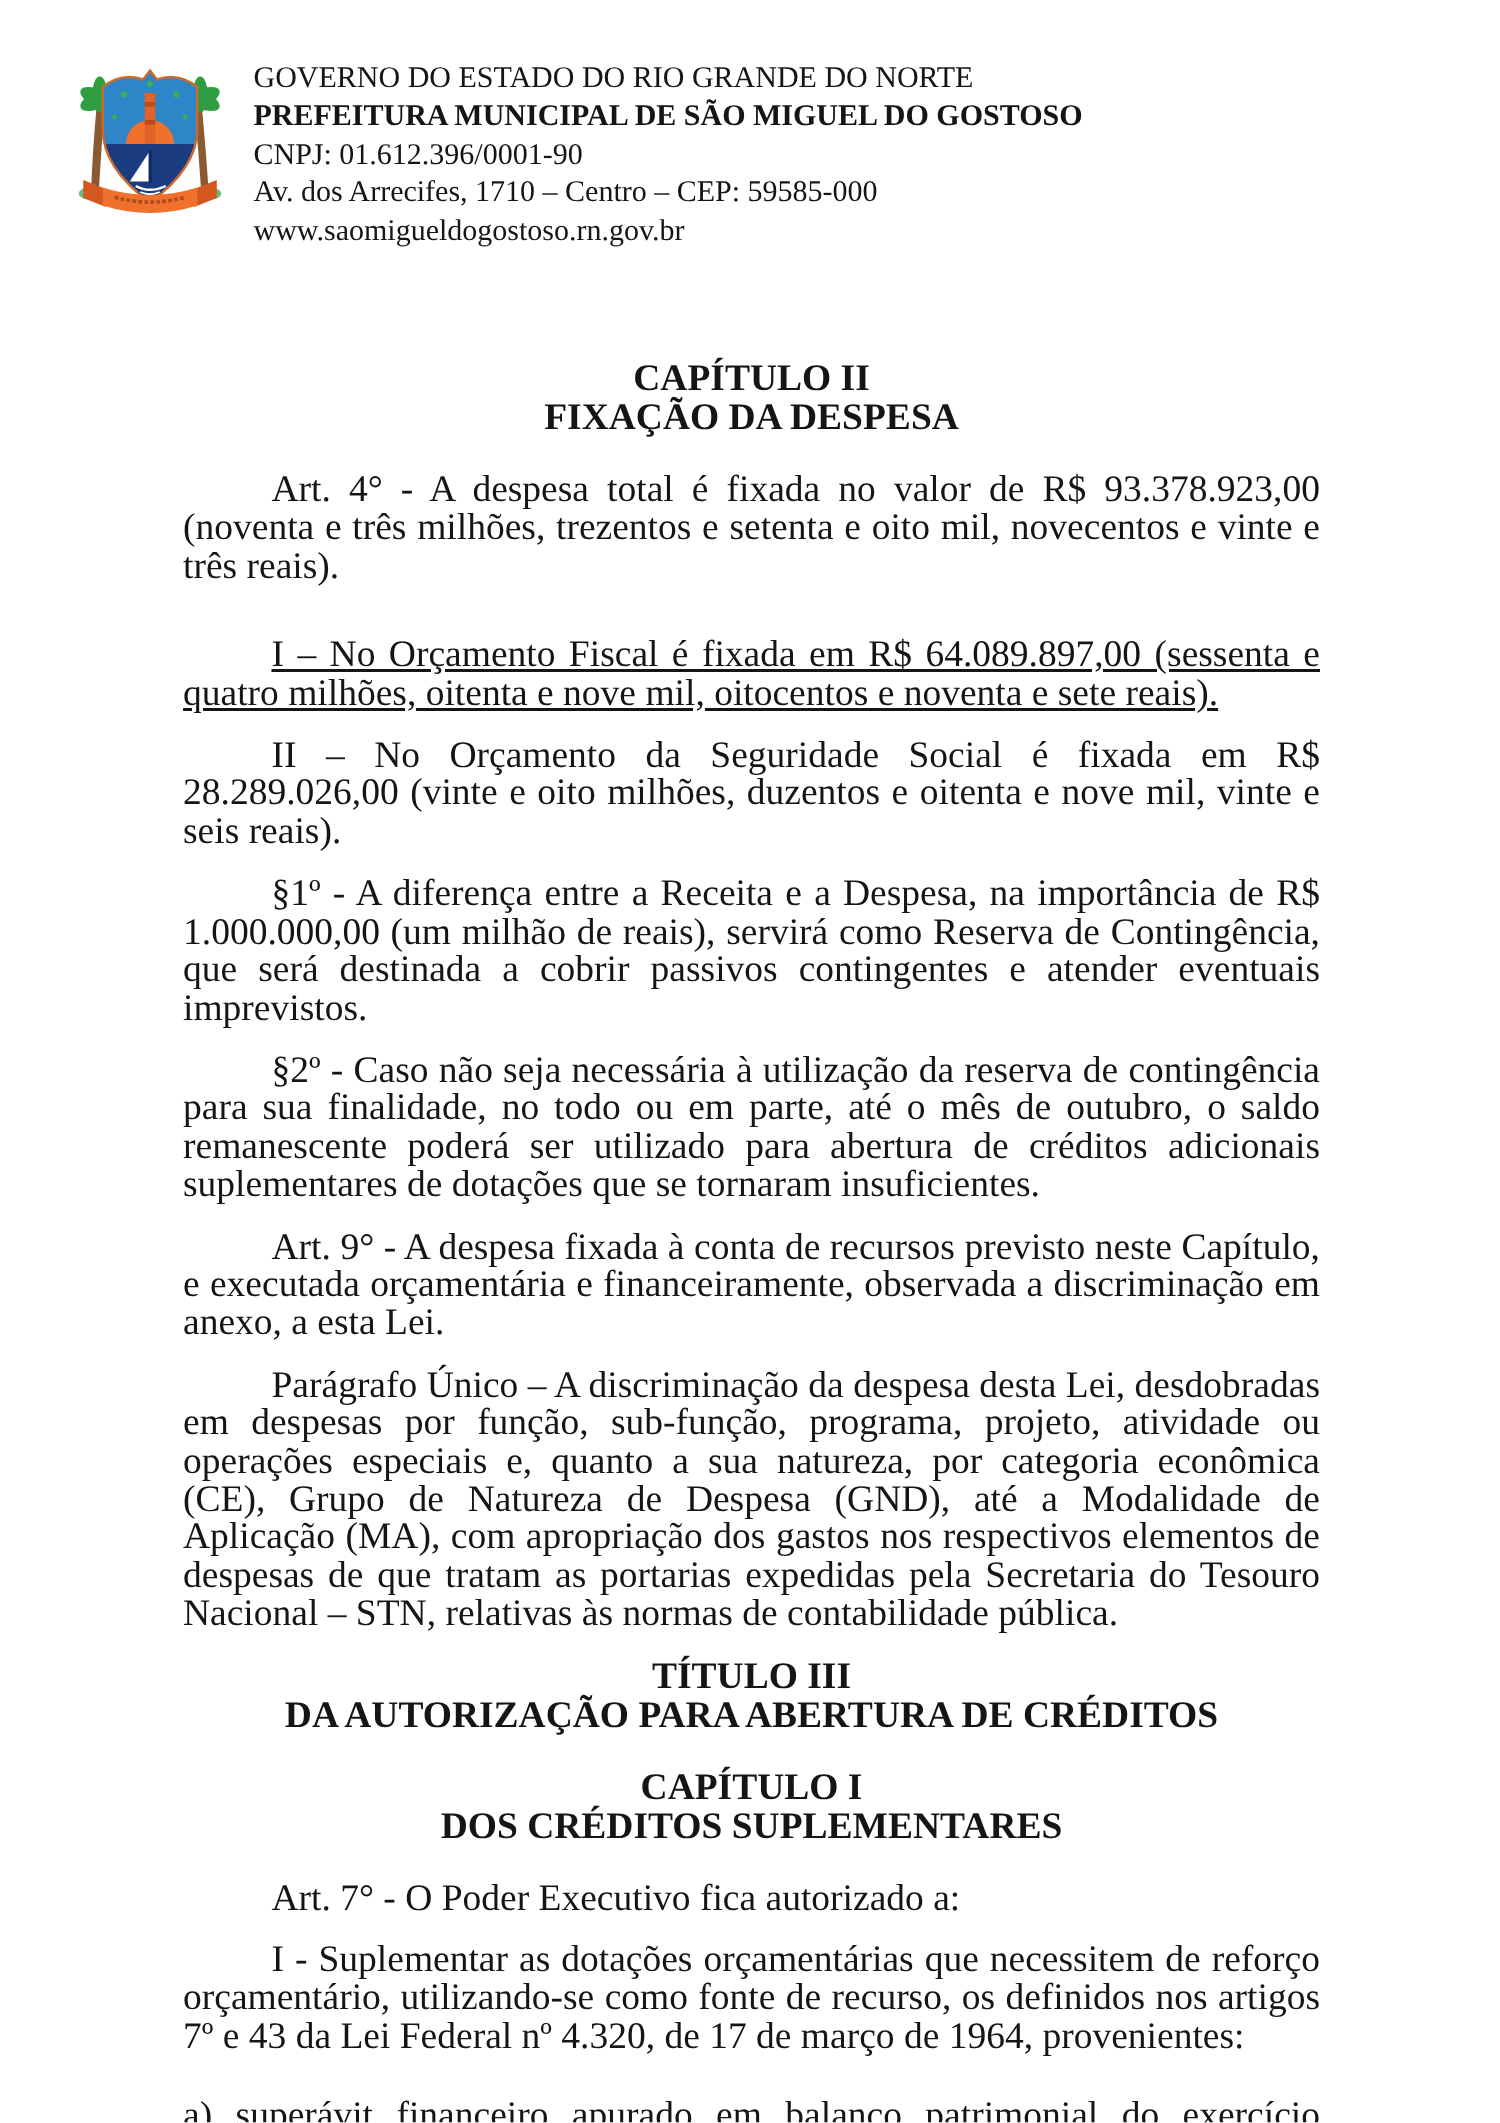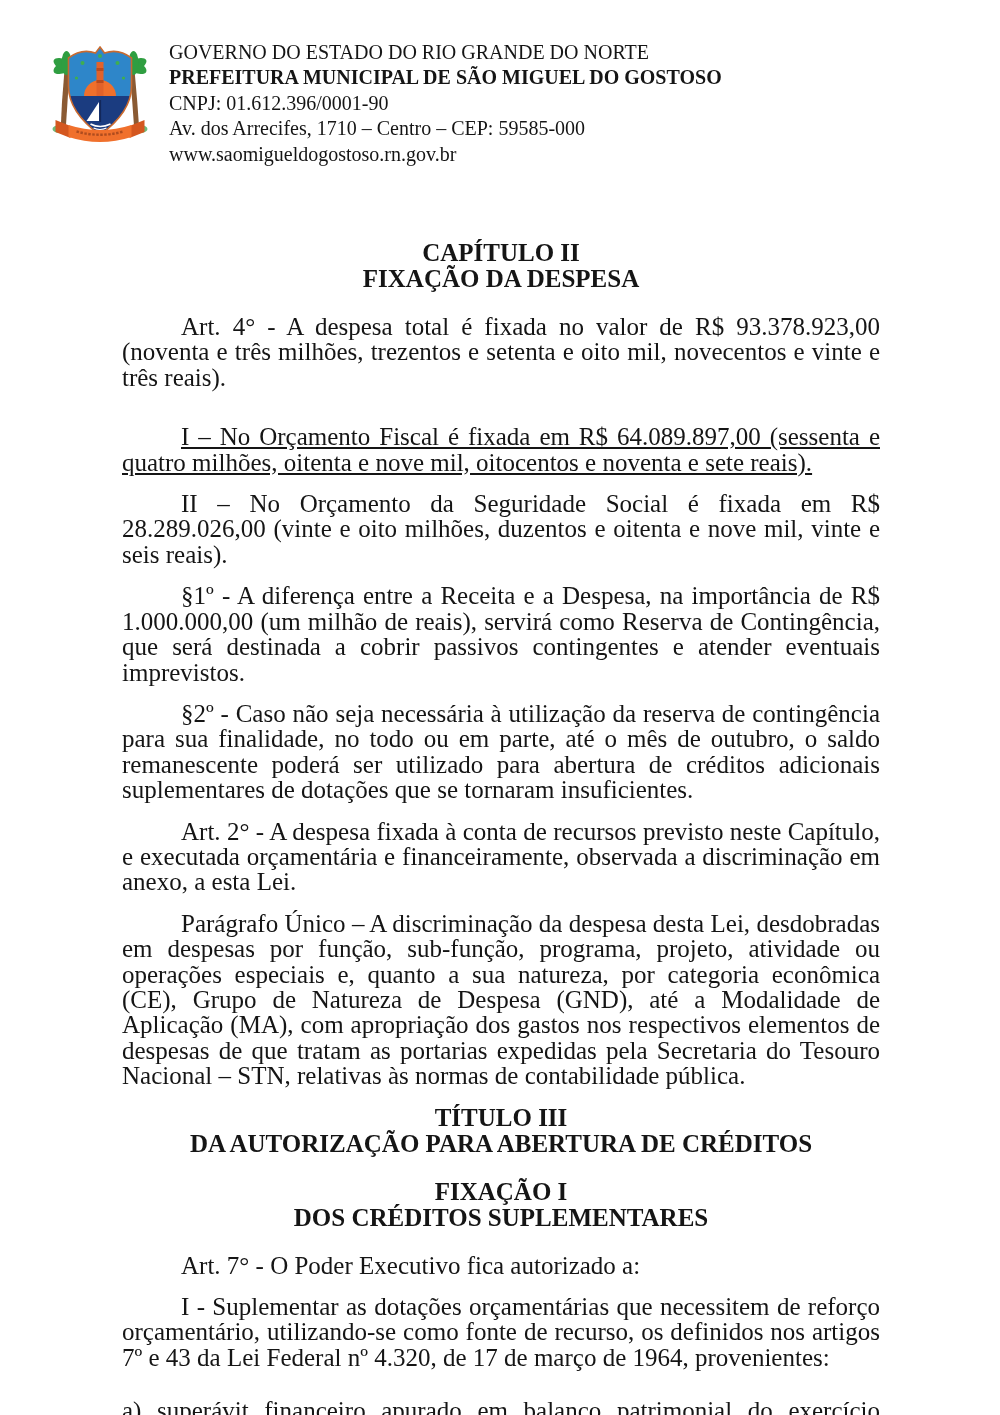--- a/index.html
+++ b/index.html
@@ -137,31 +137,31 @@
     <p class="para">Art. 4° - A despesa total é fixada no valor de R$ 93.378.923,00 (noventa e três milhões, trezentos e setenta e oito mil, novecentos e vinte e três reais).</p>
 
     <p class="para gap-lg">I – No Orçamento Fiscal é fixada em R$ 64.089.897,00 (sessenta e quatro milhões, oitenta e nove mil, oitocentos e noventa e sete reais).</p>
 
     <p class="para">II – No Orçamento da Seguridade Social é fixada em R$ 28.289.026,00 (vinte e oito milhões, duzentos e oitenta e nove mil, vinte e seis reais).</p>
 
     <p class="para">§1º - A diferença entre a Receita e a Despesa, na importância de R$ 1.000.000,00 (um milhão de reais), servirá como Reserva de Contingência, que será destinada a cobrir passivos contingentes e atender eventuais imprevistos.</p>
 
     <p class="para">§2º - Caso não seja necessária à utilização da reserva de contingência para sua finalidade, no todo ou em parte, até o mês de outubro, o saldo remanescente poderá ser utilizado para abertura de créditos adicionais suplementares de dotações que se tornaram insuficientes.</p>
 
-    <p class="para">Art. 2° - A despesa fixada à conta de recursos previsto neste Capítulo, e executada orçamentária e financeiramente, observada a discriminação em anexo, a esta Lei.</p>
+    <p class="para">Art. 9° - A despesa fixada à conta de recursos previsto neste Capítulo, e executada orçamentária e financeiramente, observada a discriminação em anexo, a esta Lei.</p>
 
     <p class="para">Parágrafo Único – A discriminação da despesa desta Lei, desdobradas em despesas por função, sub-função, programa, projeto, atividade ou operações especiais e, quanto a sua natureza, por categoria econômica (CE), Grupo de Natureza de Despesa (GND), até a Modalidade de Aplicação (MA), com apropriação dos gastos nos respectivos elementos de despesas de que tratam as portarias expedidas pela Secretaria do Tesouro Nacional – STN, relativas às normas de contabilidade pública.</p>
 
     <div class="heading-block mt-sm">
       <div>TÍTULO III</div>
       <div>DA AUTORIZAÇÃO PARA ABERTURA DE CRÉDITOS</div>
     </div>
 
     <div class="heading-block mt-md">
-      <div>FIXAÇÃO I</div>
+      <div>CAPÍTULO I</div>
       <div>DOS CRÉDITOS SUPLEMENTARES</div>
     </div>
 
     <p class="para mt-md">Art. 7° - O Poder Executivo fica autorizado a:</p>
 
     <p class="para">I - Suplementar as dotações orçamentárias que necessitem de reforço orçamentário, utilizando-se como fonte de recurso, os definidos nos artigos 7º e 43 da Lei Federal nº 4.320, de 17 de março de 1964, provenientes:</p>
 
     <p class="para no-indent">a) superávit financeiro apurado em balanço patrimonial do exercício anterior, nos termos do inciso I do §1º do art. 43 da Lei Federal nº 4.320, de 17 de março de 1964;</p>
 
   </main>

